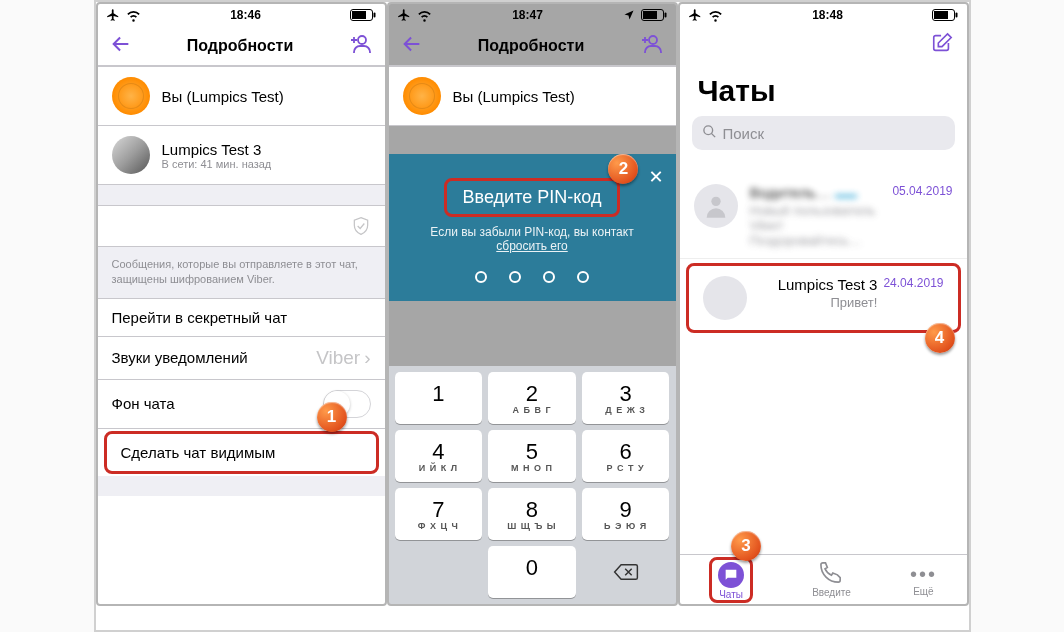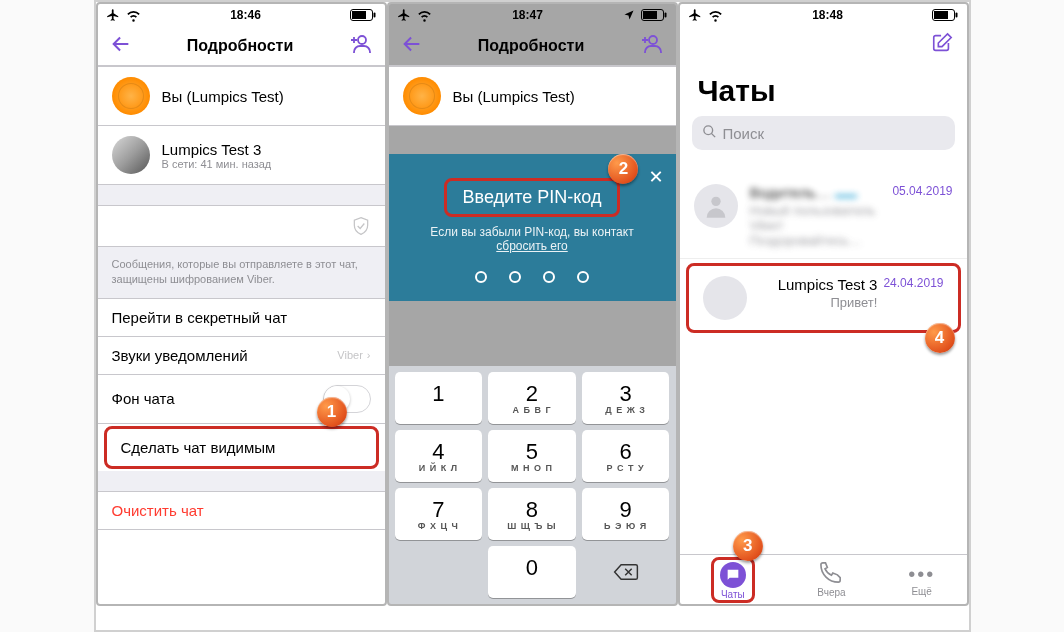--- a/index.html
+++ b/index.html
@@ -26,21 +26,21 @@
   
   .row{display:flex;align-items:center;padding:10px 14px;background:#fff;border-bottom:1px solid var(--border);font-size:15px;color:#000;}
   .row.first{border-top:1px solid var(--border);}
   .section-gap{height:20px;background:var(--light);}
   .row .avatar{width:38px;height:38px;border-radius:50%;margin-right:12px;flex-shrink:0;}
   .orange{background:radial-gradient(circle,#ffb347 0%,#ff8c00 70%);position:relative;}
   .orange::after{content:"";position:absolute;inset:6px;border-radius:50%;box-shadow:0 0 0 1px rgba(0,0,0,.1) inset;}
   .laptop{background:linear-gradient(135deg,#d9d9d9 0%,#9e9e9e 50%,#555 100%);}
   .row .sub{font-size:11px;color:var(--grey);}
   .row .main{font-size:15px;}
-  .row .right-accessory{margin-left:auto;color:#c5c5c7;display:flex;align-items:center;gap:4px;font-size:11px;text-align:center;}
+  .row .right-accessory{margin-left:auto;color:#c5c5c7;display:flex;align-items:center;gap:4px;font-size:19px;text-align:center;}
   .info-note{padding:10px 14px;font-size:11px;color:var(--grey);background:var(--light);line-height:1.4;}
   .toggle{width:48px;height:28px;border-radius:14px;border:1.5px solid #d4d4d8;background:#fff;position:relative;}
   .toggle::after{content:"";width:26px;height:26px;background:#fff;border-radius:50%;position:absolute;left:0;top:0;box-shadow:0 1px 3px rgba(0,0,0,.25);}
   .danger{color:#ff3b30;}
   
   .callout{border:3px solid var(--red-callout);border-radius:8px;position:relative;text-align:right;}
   .callout-badge{position:absolute;width:30px;height:30px;border-radius:50%;background:radial-gradient(circle at 30% 30%,#ff9a4a,#e2521d 70%,#b73913);color:#fff;font-weight:700;font-size:17px;display:flex;align-items:center;justify-content:center;box-shadow:0 2px 3px rgba(0,0,0,.4),inset 0 1px 1px rgba(255,255,255,.5);}
   
   .dim{position:absolute;inset:0;background:rgba(0,0,0,.35);}
   .pin-panel{position:absolute;left:0;right:0;top:150px;background:var(--teal);color:#fff;padding:24px 18px 18px;text-align:center;}
@@ -159,23 +159,20 @@
 
     <div style="padding:2px 6px;">
       <div class="callout" style="padding:0;">
         <div class="row" style="border:none;border-radius:10px;">
           <span>Сделать чат видимым</span>
         </div>
       </div>
     </div>
 
     <div class="section-gap"></div>
-    <div class="row first danger">
-      <span>Очистить чат</span>
-    </div>
   </div>
 
   <div class="phone">
     <div class="status" style="position:relative;z-index:3;">
       <div class="left">
         <span>
             <svg width="14" height="14" viewBox="0 0 24 24" fill="currentColor">
               <path d="M21 16v-2l-8-5V3.5a1.5 1.5 0 0 0-3 0V9l-8 5v2l8-2.5V19l-2 1.5V22l3.5-1 3.5 1v-1.5L13 19v-5.5l8 2.5z"></path>
             </svg>
           </span>
@@ -378,21 +375,21 @@
               </div>
             <span>Чаты</span>
           </div>
         </div>
         <div class="callout-badge" style="right:-8px;top:-26px;">3</div>
       </div>
       <div class="tab">
         <span><svg width="22" height="22" viewBox="0 0 24 24" fill="none" stroke="currentColor" stroke-width="1.8">
               <path d="M22 17v3a2 2 0 0 1-2 2 19 19 0 0 1-19-19 2 2 0 0 1 2-2h3l2 5-2.5 1.5a14 14 0 0 0 7 7L14 12l5 2z"></path>
             </svg></span>
-        <span>Вчера</span>
+        <span>Введите</span>
       </div>
       <div class="tab">
         <span style="font-size:20px;line-height:22px;letter-spacing:2px;">•••</span>
         <span>Ещё</span>
       </div>
     </div>
   </div>
 
 </div>
 

